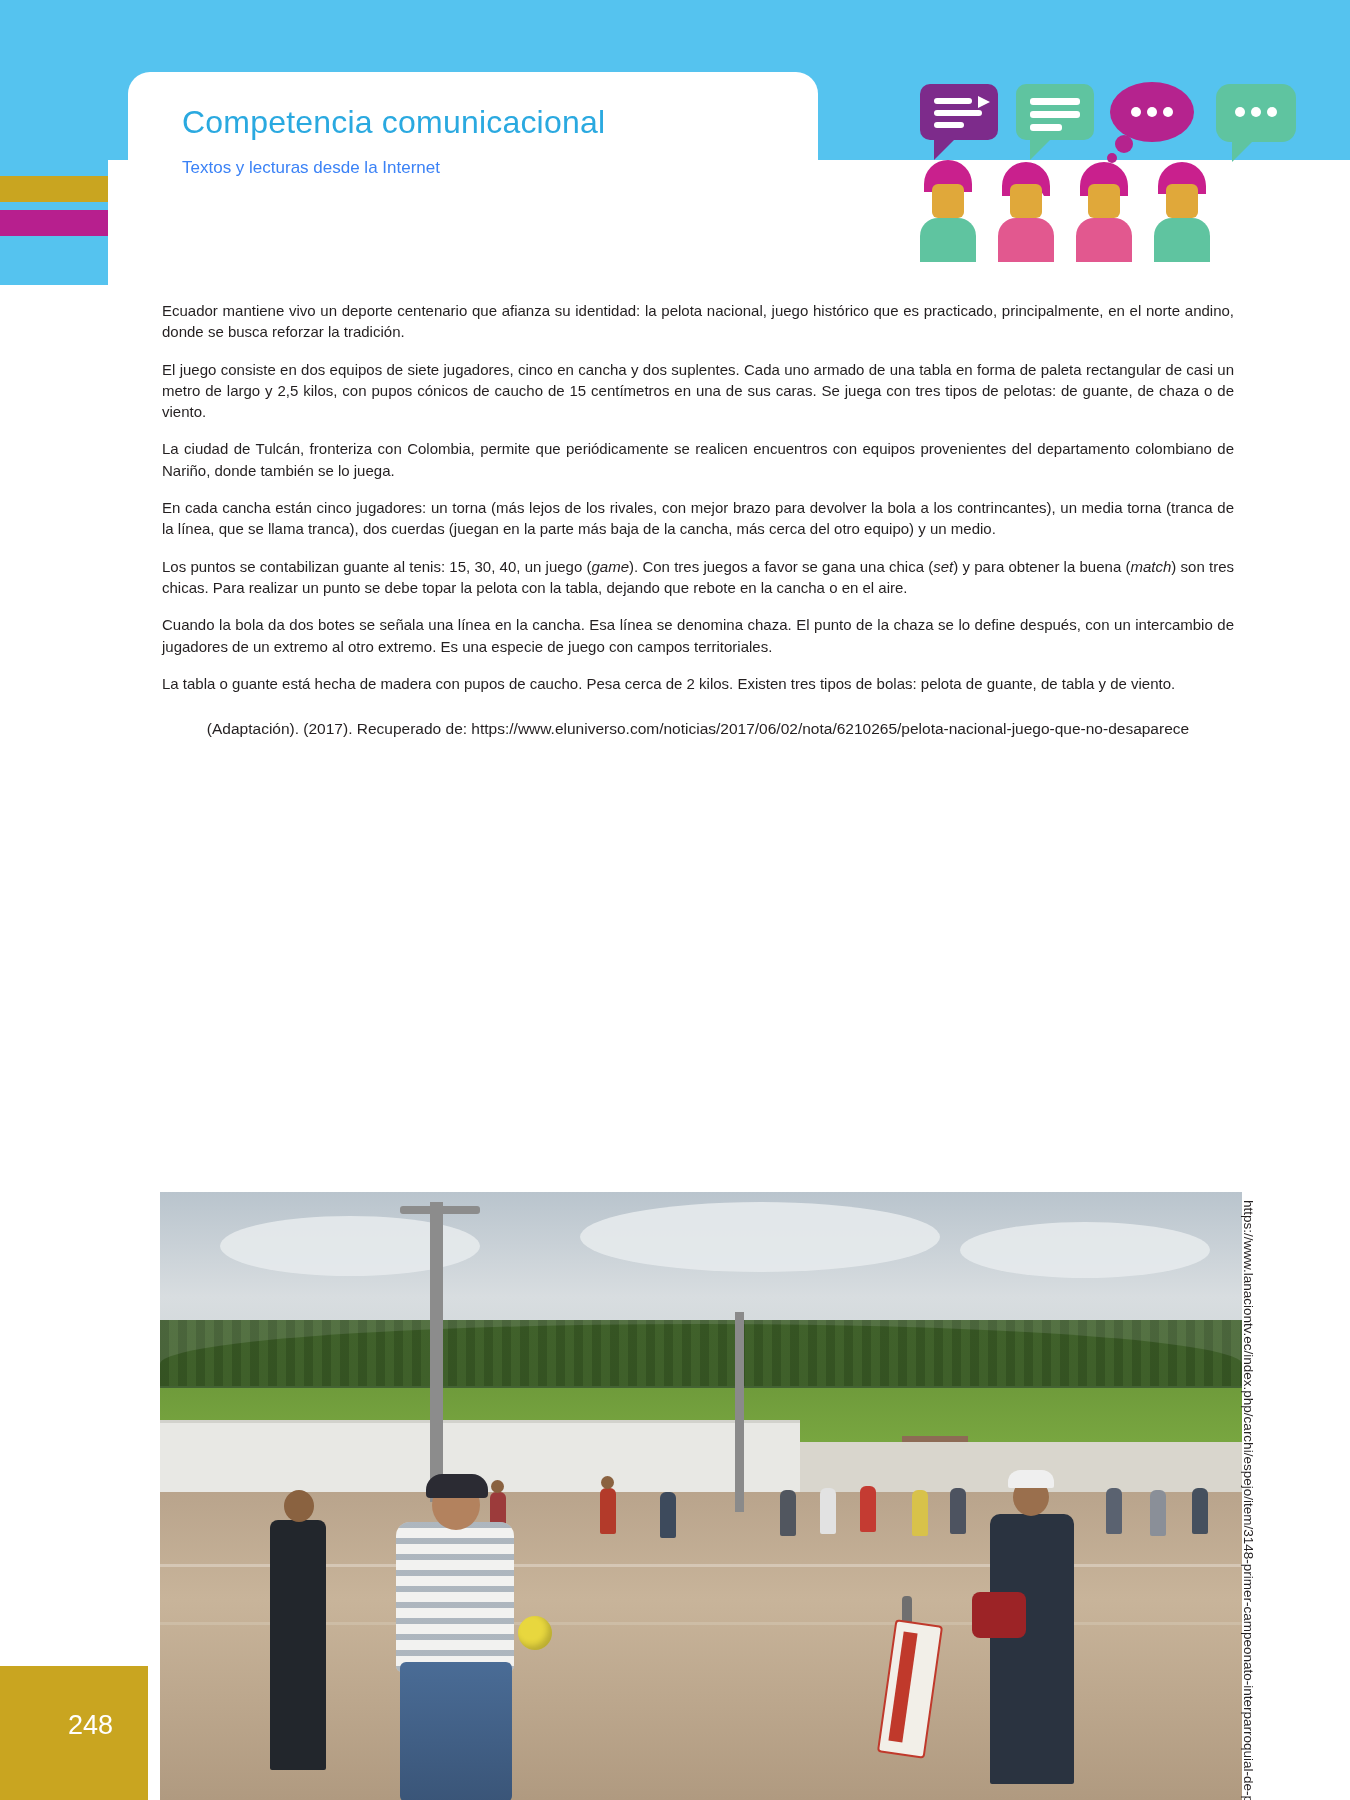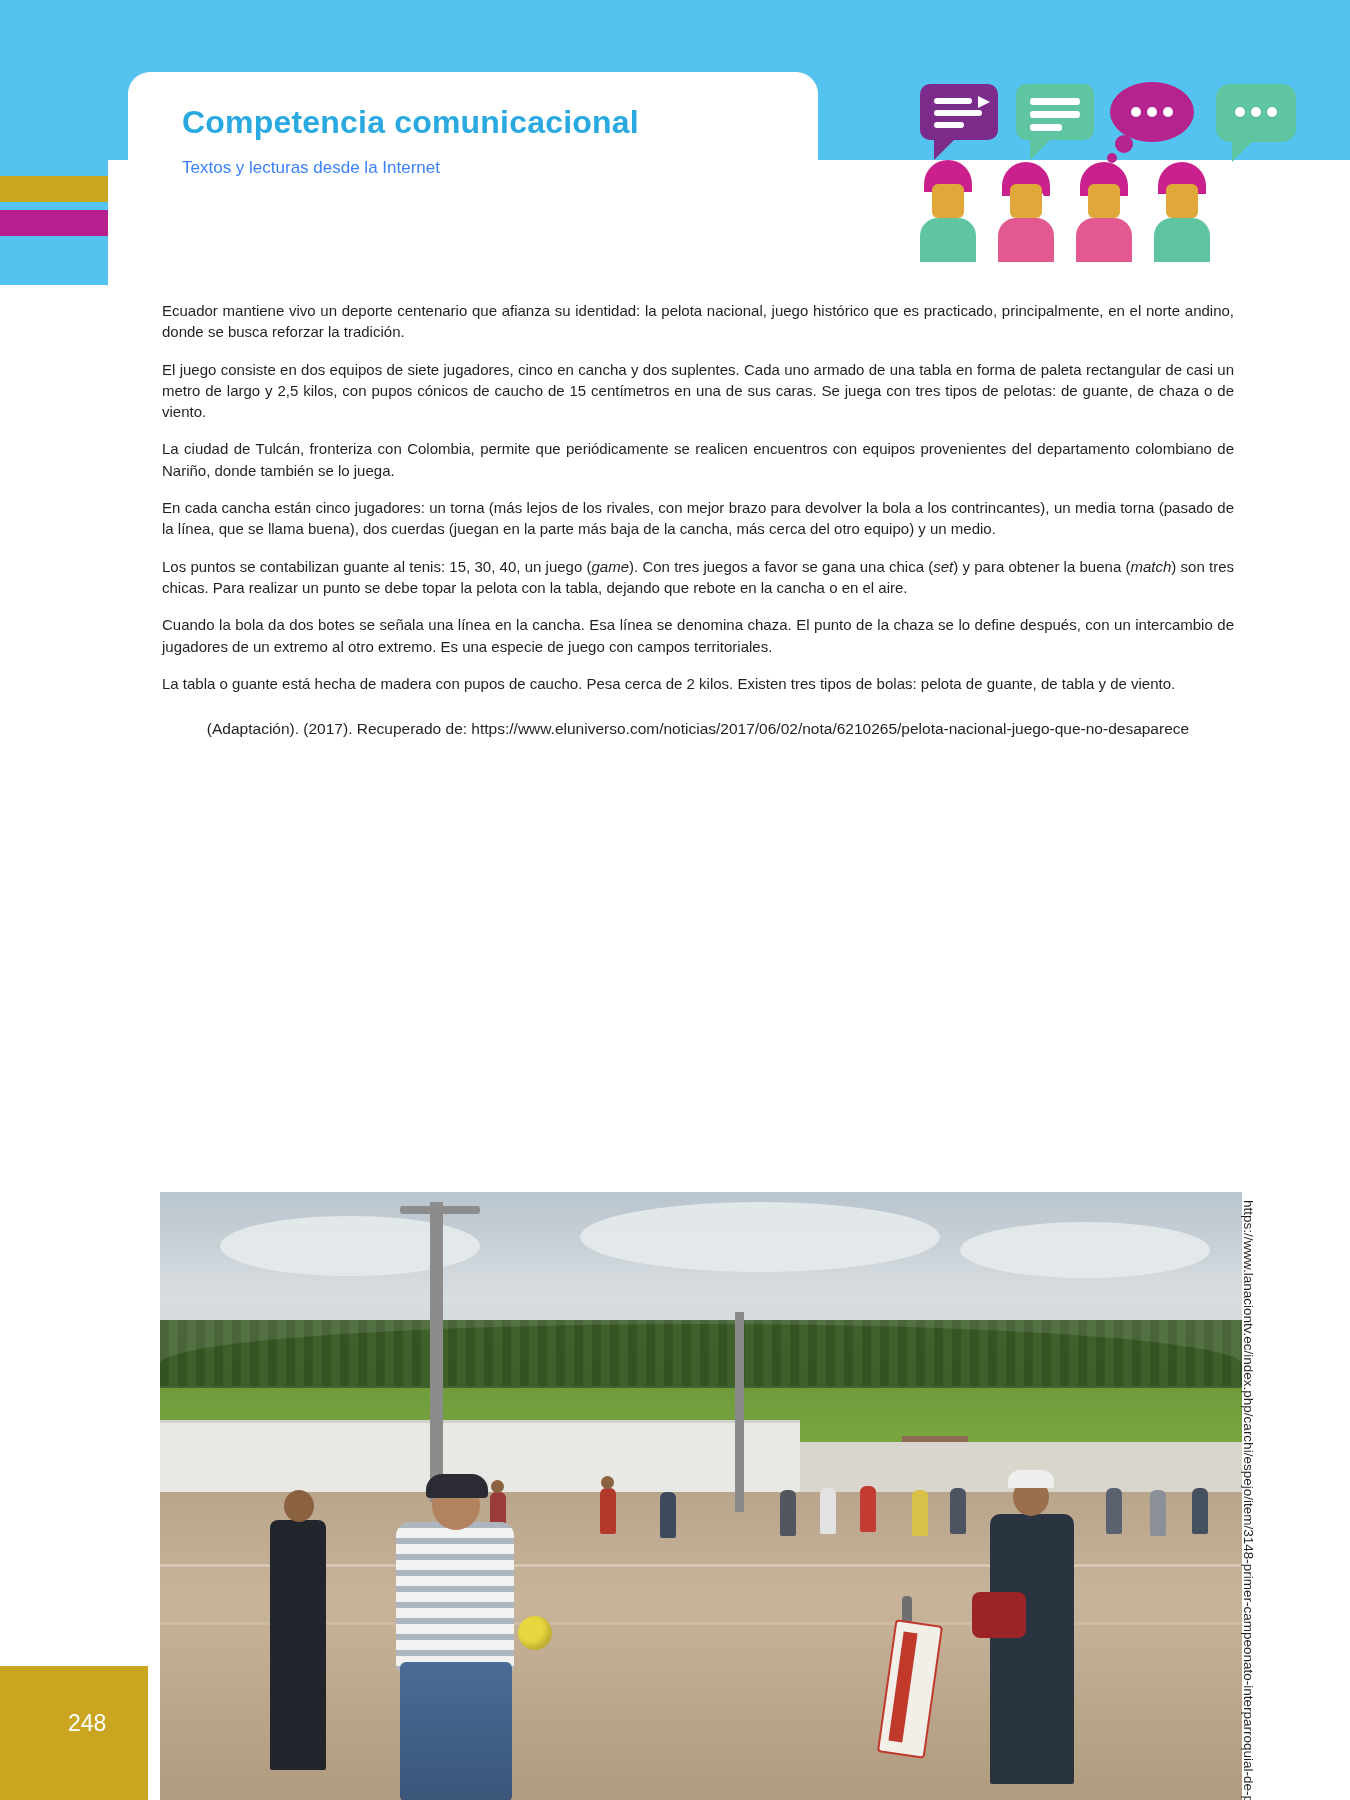--- a/index.html
+++ b/index.html
@@ -46,21 +46,21 @@
     position: absolute;
     left: 128px; top: 72px;
     width: 690px; height: 110px;
     background: #ffffff;
     border-radius: 22px 22px 0 0;
   }
   .title-main {
     position: absolute;
     left: 182px; top: 104px;
     font-size: 32px;
-    font-weight: bold;
+    font-weight: normal;
     color: #2aa9e0;
     letter-spacing: 0.2px;
   }
   .title-sub {
     position: absolute;
     left: 182px; top: 158px;
     font-size: 17px;
     color: #3b82f6;
   }
 
@@ -279,21 +279,21 @@
   
   .page-tab {
     position: absolute;
     left: 0; top: 1666px;
     width: 148px; height: 134px;
     background: #c9a520;
   }
   .page-num {
     position: absolute;
     left: 68px; top: 1710px;
-    font-size: 23px;
+    font-size: 27px;
     color: #ffffff;
   }
 </style>
 </head>
 <body>
 
 <div class="top-band"></div>
 <div class="left-blue-strip"></div>
 <div class="left-white-below"></div>
 <div class="left-col-white"></div>
@@ -363,21 +363,21 @@
       <path d="M236 104v-26a18 18 0 0118-18h20a18 18 0 0118 18v26z" fill="#5fc4a0"></path>
     </g>
   </svg>
 </div>
 
 <div class="article">
 
   <p class="para">Ecuador mantiene vivo un deporte centenario que afianza su identidad: la pelota nacional, juego histórico que es practicado, principalmente, en el norte andino, donde se busca reforzar la tradición.</p>
   <p class="para">El juego consiste en dos equipos de siete jugadores, cinco en cancha y dos suplentes. Cada uno armado de una tabla en forma de paleta rectangular de casi un metro de largo y 2,5 kilos, con pupos cónicos de caucho de 15 centímetros en una de sus caras. Se juega con tres tipos de pelotas: de guante, de chaza o de viento.</p>
   <p class="para">La ciudad de Tulcán, fronteriza con Colombia, permite que periódicamente se realicen encuentros con equipos provenientes del departamento colombiano de Nariño, donde también se lo juega.</p>
-  <p class="para">En cada cancha están cinco jugadores: un torna (más lejos de los rivales, con mejor brazo para devolver la bola a los contrincantes), un media torna (pasado de la línea, que se llama buena), dos cuerdas (juegan en la parte más baja de la cancha, más cerca del otro equipo) y un medio.</p>
+  <p class="para">En cada cancha están cinco jugadores: un torna (más lejos de los rivales, con mejor brazo para devolver la bola a los contrincantes), un media torna (tranca de la línea, que se llama tranca), dos cuerdas (juegan en la parte más baja de la cancha, más cerca del otro equipo) y un medio.</p>
 
   <p class="para"><span>Los puntos se contabilizan guante al tenis: 15, 30, 40, un juego (</span><i>game</i><span>). Con tres juegos a favor se gana una chica (</span><i>set</i><span>) y para obtener la buena (</span><i>match</i><span>) son tres chicas. Para realizar un punto se debe topar la pelota con la tabla, dejando que rebote en la cancha o en el aire.</span></p>
 
   <p class="para">Cuando la bola da dos botes se señala una línea en la cancha. Esa línea se denomina chaza. El punto de la chaza se lo define después, con un intercambio de jugadores de un extremo al otro extremo. Es una especie de juego con campos territoriales.</p>
   <p class="para">La tabla o guante está hecha de madera con pupos de caucho. Pesa cerca de 2 kilos. Existen tres tipos de bolas: pelota de guante, de tabla y de viento.</p>
 
   <div class="source-line">(Adaptación). (2017). Recuperado de: https://www.eluniverso.com/noticias/2017/06/02/nota/6210265/pelota-nacional-juego-que-no-desaparece</div>
 </div>
 
 <div class="photo-wrap">

